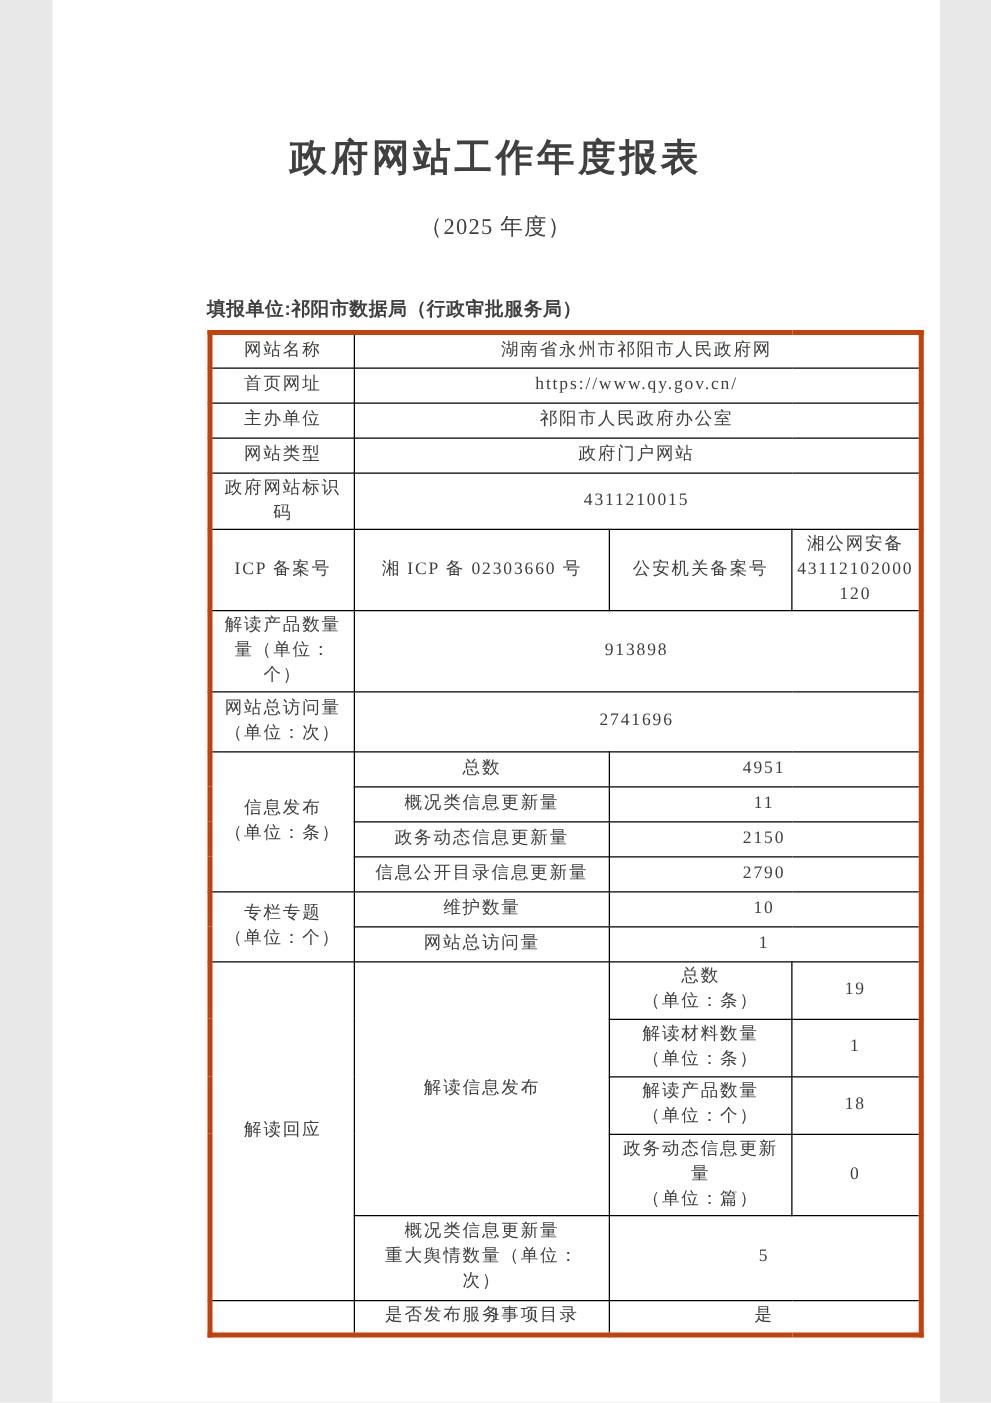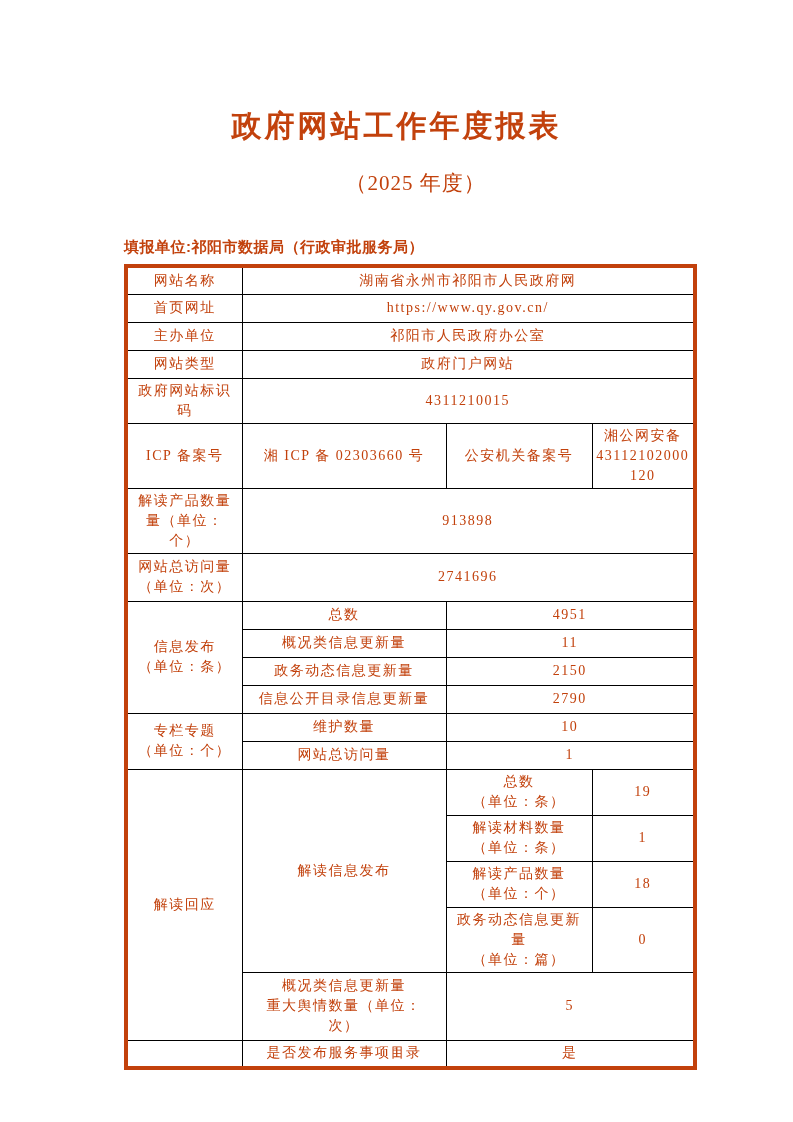--- a/index.html
+++ b/index.html
@@ -2,50 +2,49 @@
 <html><head>
 <meta charset="utf-8">
 <style>
   html, body {
     margin: 0;
     padding: 0;
     background: #e8e8e8;
   }
   .page {
     position: relative;
-    width: 793px;
+    width: 710px;
     height: 1122px;
     margin: 0 auto;
     background: #ffffff;
     font-family: "Liberation Serif", "DejaVu Serif", serif;
-    color: #c2410c;
+    color: #404040;
     overflow: hidden;
   }
   .doc-title {
     position: absolute;
     top: 106px;
     left: 0;
     width: 100%;
     text-align: center;
     font-family: "Liberation Sans", "DejaVu Sans", sans-serif;
     font-weight: bold;
     font-size: 30px;
     letter-spacing: 3px;
     white-space: nowrap;
   }
   .doc-subtitle {
     position: absolute;
     top: 169px;
     left: 0;
     width: 100%;
     text-align: center;
-    font-size: 21px;
+    font-size: 18px;
     letter-spacing: 1px;
     white-space: nowrap;
-    margin-left: 19px;
   }
   .report-unit {
     position: absolute;
     top: 238px;
     left: 124px;
     font-family: "Liberation Sans", "DejaVu Sans", sans-serif;
     font-weight: bold;
     font-size: 15px;
     letter-spacing: 0.5px;
     white-space: nowrap;

